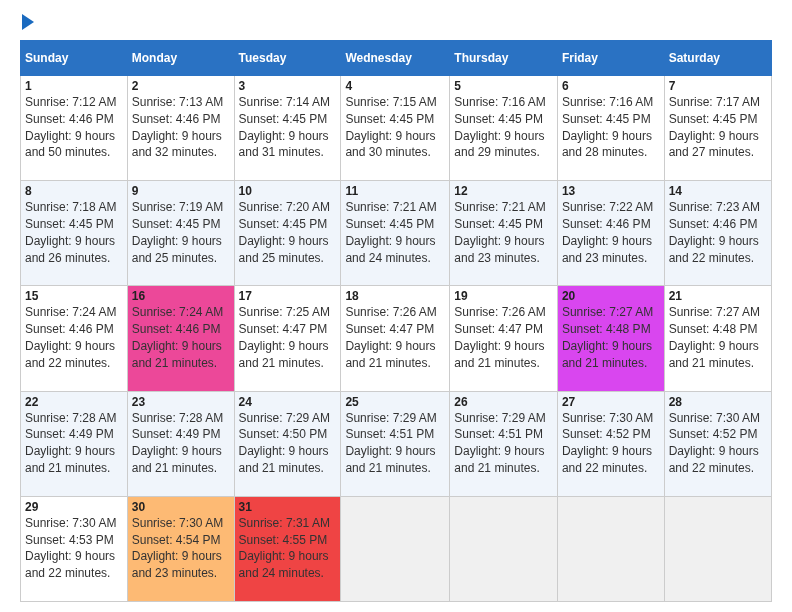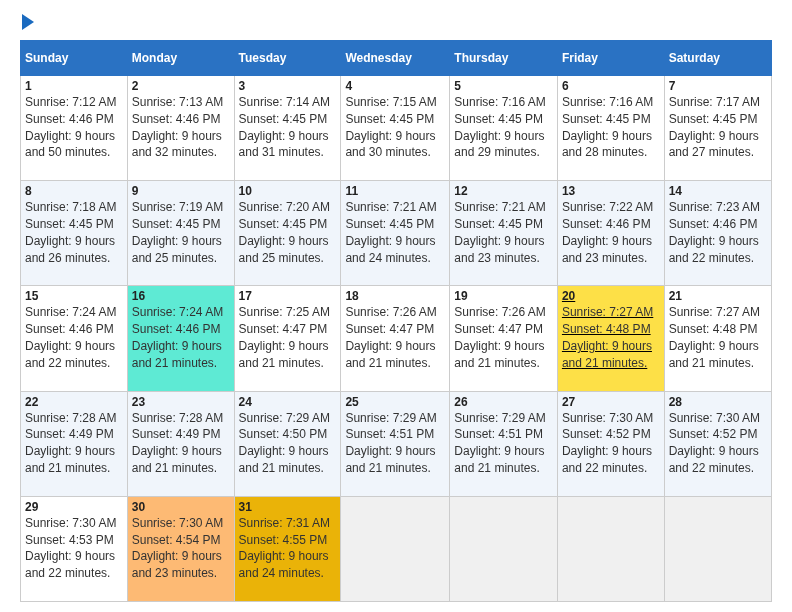--- a/index.html
+++ b/index.html
@@ -197,37 +197,37 @@
           <td style="background: rgb(240, 245, 251);">
             <span class="day-num">14</span>
             <div class="day-info"><span>Sunrise: 7:23 AM</span><br><span>Sunset: 4:46 PM</span><br><span>Daylight: 9 hours</span><br><span>and 22 minutes.</span></div>
           </td>
         </tr>
         <tr>
           <td style="background: rgb(255, 255, 255);">
             <span class="day-num">15</span>
             <div class="day-info"><span>Sunrise: 7:24 AM</span><br><span>Sunset: 4:46 PM</span><br><span>Daylight: 9 hours</span><br><span>and 22 minutes.</span></div>
           </td>
-          <td style="background: #5eead4;">
+          <td style="background: #ec4899;">
             <span class="day-num">16</span>
             <div class="day-info"><span>Sunrise: 7:24 AM</span><br><span>Sunset: 4:46 PM</span><br><span>Daylight: 9 hours</span><br><span>and 21 minutes.</span></div>
           </td>
           <td style="background: rgb(255, 255, 255);">
             <span class="day-num">17</span>
             <div class="day-info"><span>Sunrise: 7:25 AM</span><br><span>Sunset: 4:47 PM</span><br><span>Daylight: 9 hours</span><br><span>and 21 minutes.</span></div>
           </td>
           <td style="background: rgb(255, 255, 255);">
             <span class="day-num">18</span>
             <div class="day-info"><span>Sunrise: 7:26 AM</span><br><span>Sunset: 4:47 PM</span><br><span>Daylight: 9 hours</span><br><span>and 21 minutes.</span></div>
           </td>
           <td style="background: rgb(255, 255, 255);">
             <span class="day-num">19</span>
             <div class="day-info"><span>Sunrise: 7:26 AM</span><br><span>Sunset: 4:47 PM</span><br><span>Daylight: 9 hours</span><br><span>and 21 minutes.</span></div>
           </td>
-          <td style="background: #fde047; text-decoration: underline;">
+          <td style="background: #d946ef;">
             <span class="day-num">20</span>
             <div class="day-info"><span>Sunrise: 7:27 AM</span><br><span>Sunset: 4:48 PM</span><br><span>Daylight: 9 hours</span><br><span>and 21 minutes.</span></div>
           </td>
           <td style="background: rgb(255, 255, 255);">
             <span class="day-num">21</span>
             <div class="day-info"><span>Sunrise: 7:27 AM</span><br><span>Sunset: 4:48 PM</span><br><span>Daylight: 9 hours</span><br><span>and 21 minutes.</span></div>
           </td>
         </tr>
         <tr>
           <td style="background: rgb(240, 245, 251);">
@@ -261,21 +261,21 @@
         </tr>
         <tr>
           <td style="background: rgb(255, 255, 255);">
             <span class="day-num">29</span>
             <div class="day-info"><span>Sunrise: 7:30 AM</span><br><span>Sunset: 4:53 PM</span><br><span>Daylight: 9 hours</span><br><span>and 22 minutes.</span></div>
           </td>
           <td style="background: #fdba74;">
             <span class="day-num">30</span>
             <div class="day-info"><span>Sunrise: 7:30 AM</span><br><span>Sunset: 4:54 PM</span><br><span>Daylight: 9 hours</span><br><span>and 23 minutes.</span></div>
           </td>
-          <td style="background: #eab308;">
+          <td style="background: #ef4444;">
             <span class="day-num">31</span>
             <div class="day-info"><span>Sunrise: 7:31 AM</span><br><span>Sunset: 4:55 PM</span><br><span>Daylight: 9 hours</span><br><span>and 24 minutes.</span></div>
           </td>
           <td class="empty-cell"></td>
           <td class="empty-cell"></td>
           <td class="empty-cell"></td>
           <td class="empty-cell"></td>
         </tr>
       </tbody>
   </table>

